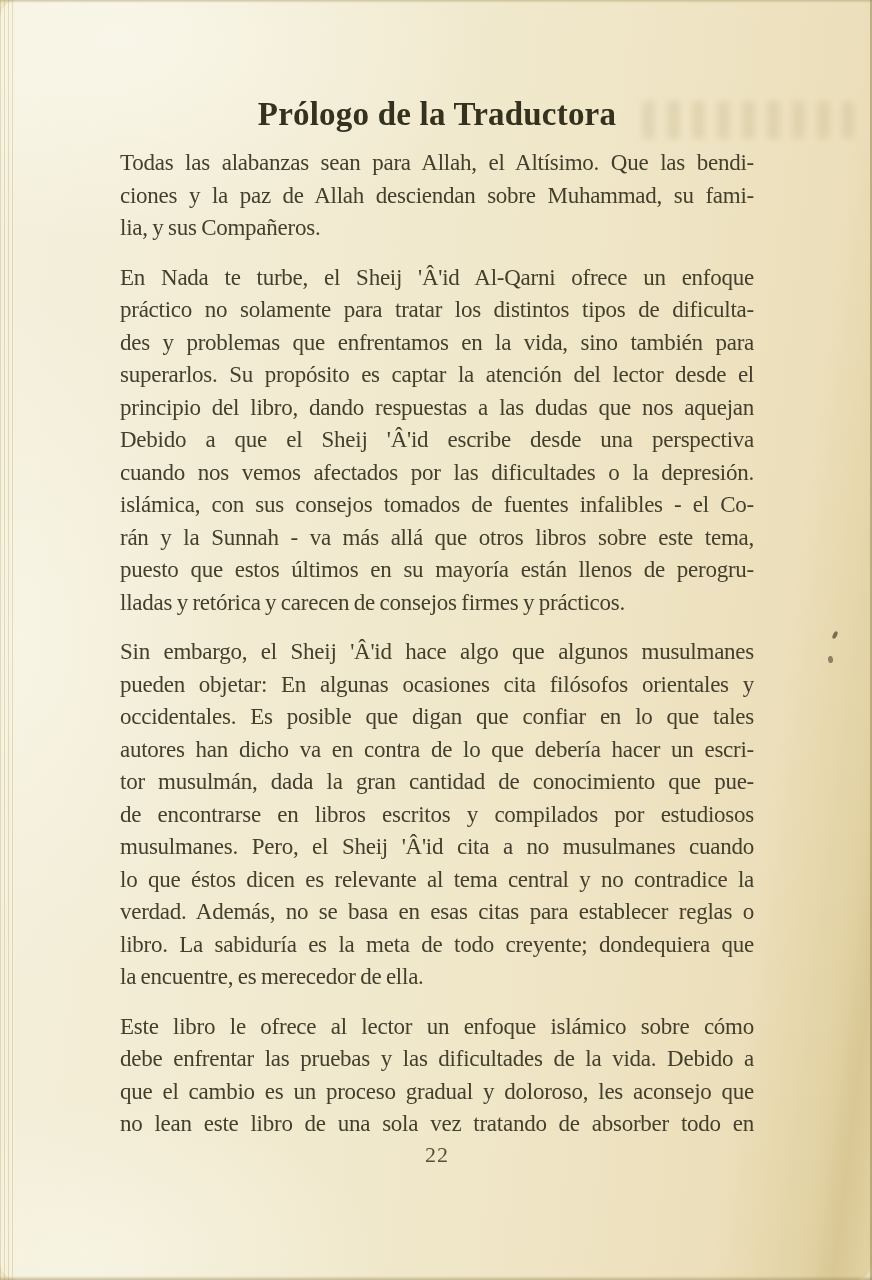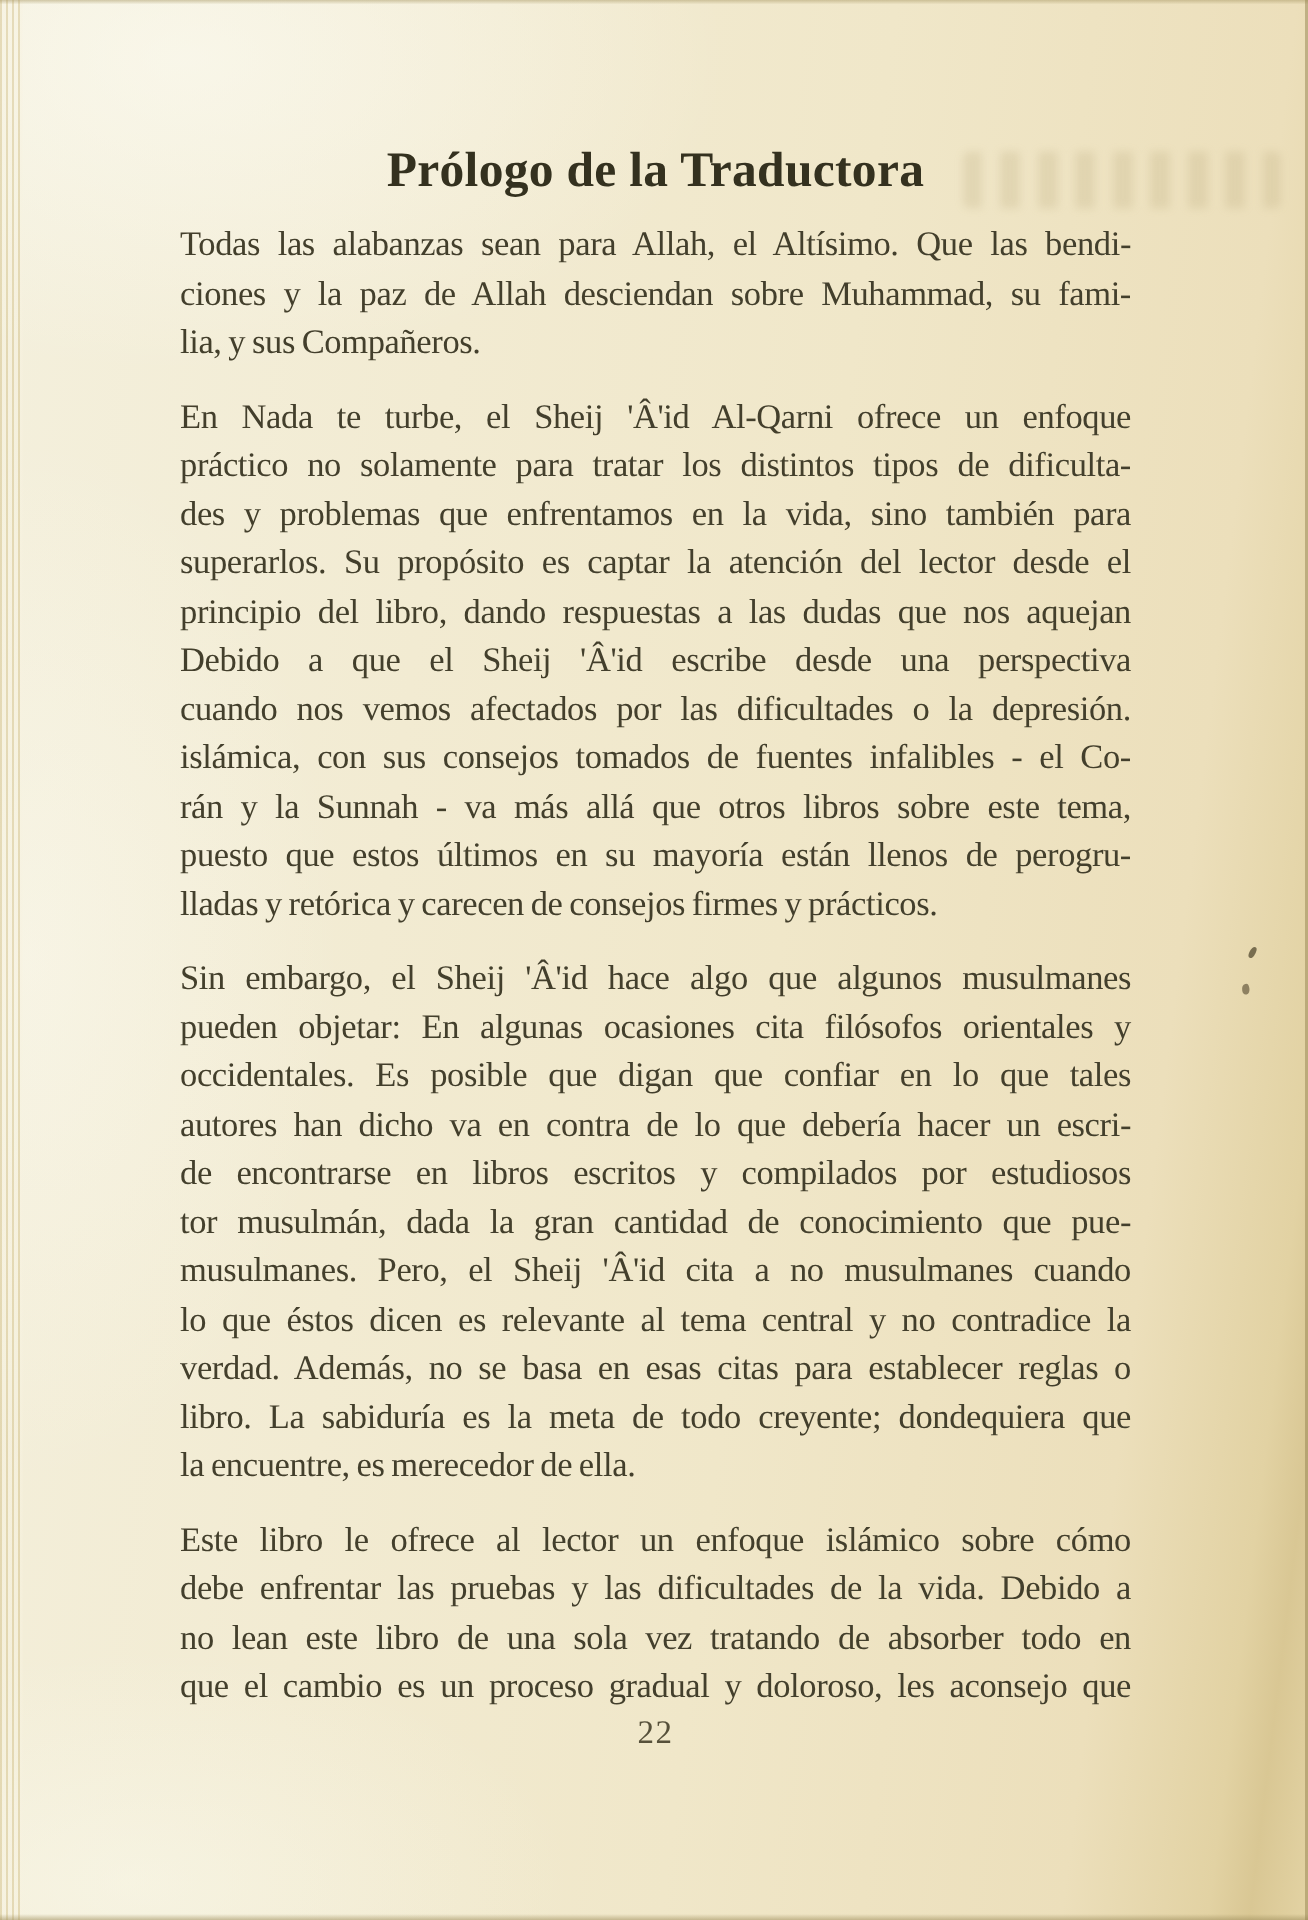--- a/index.html
+++ b/index.html
@@ -8,20 +8,21 @@
     font-family:"Liberation Serif","DejaVu Serif",serif;
     background:#e9dfbd;
   }
   .page{
     position:absolute;inset:0;
     background:
       radial-gradient(ellipse 520px 300px at 14% 3%, rgba(253,253,246,0.55), rgba(253,253,246,0) 70%),
       radial-gradient(ellipse 420px 220px at 10% 98%, rgba(250,250,238,0.5), rgba(250,250,238,0) 70%),
       radial-gradient(ellipse 300px 500px at 2% 50%, rgba(252,251,242,0.45), rgba(252,251,242,0) 70%),
       linear-gradient(97deg,#f4f0dd 0%,#f2ebd2 32%,#f0e7c9 58%,#ecdfbb 84%,#e2d2a3 93.5%,#d9c794 96.2%,#e3d3a4 100%);
+    border-radius: 18px;
   }
   
   .edge-left{
     position:absolute;left:0;top:0;bottom:0;width:15px;opacity:.75;
     background:repeating-linear-gradient(90deg,
       rgba(203,182,120,0.55) 0px, rgba(203,182,120,0.55) 1.5px,
       rgba(247,242,224,0.55) 1.5px, rgba(247,242,224,0.55) 4px);
   }
   .edge-top{position:absolute;top:0;left:0;right:0;height:3px;
     background:linear-gradient(180deg,rgba(168,152,100,0.5),rgba(168,152,100,0));}
@@ -93,30 +94,30 @@
           <div class="line">islámica, con sus consejos tomados de fuentes infalibles - el Co-</div>
           <div class="line">rán y la Sunnah - va más allá que otros libros sobre este tema,</div>
           <div class="line">puesto que estos últimos en su mayoría están llenos de perogru-</div>
           <div class="line lastline">lladas y retórica y carecen de consejos firmes y prácticos.</div>
         </div>
         <div class="para">
           <div class="line">Sin embargo, el Sheij 'Â'id hace algo que algunos musulmanes</div>
           <div class="line">pueden objetar: En algunas ocasiones cita filósofos orientales y</div>
           <div class="line">occidentales. Es posible que digan que confiar en lo que tales</div>
           <div class="line">autores han dicho va en contra de lo que debería hacer un escri-</div>
+          <div class="line">tor musulmán, dada la gran cantidad de conocimiento que pue-</div>
           <div class="line">de encontrarse en libros escritos y compilados por estudiosos</div>
-          <div class="line">tor musulmán, dada la gran cantidad de conocimiento que pue-</div>
           <div class="line">musulmanes. Pero, el Sheij 'Â'id cita a no musulmanes cuando</div>
           <div class="line">lo que éstos dicen es relevante al tema central y no contradice la</div>
           <div class="line">verdad. Además, no se basa en esas citas para establecer reglas o</div>
           <div class="line">libro. La sabiduría es la meta de todo creyente; dondequiera que</div>
           <div class="line lastline">la encuentre, es merecedor de ella.</div>
         </div>
         <div class="para">
           <div class="line">Este libro le ofrece al lector un enfoque islámico sobre cómo</div>
           <div class="line">debe enfrentar las pruebas y las dificultades de la vida. Debido a</div>
+          <div class="line">que el cambio es un proceso gradual y doloroso, les aconsejo que</div>
           <div class="line">no lean este libro de una sola vez tratando de absorber todo en</div>
-          <div class="line">que el cambio es un proceso gradual y doloroso, les aconsejo que</div>
         </div>
       </div>
     <div class="pageno">22</div>
   </div>
 </div>
 
 </body></html>

